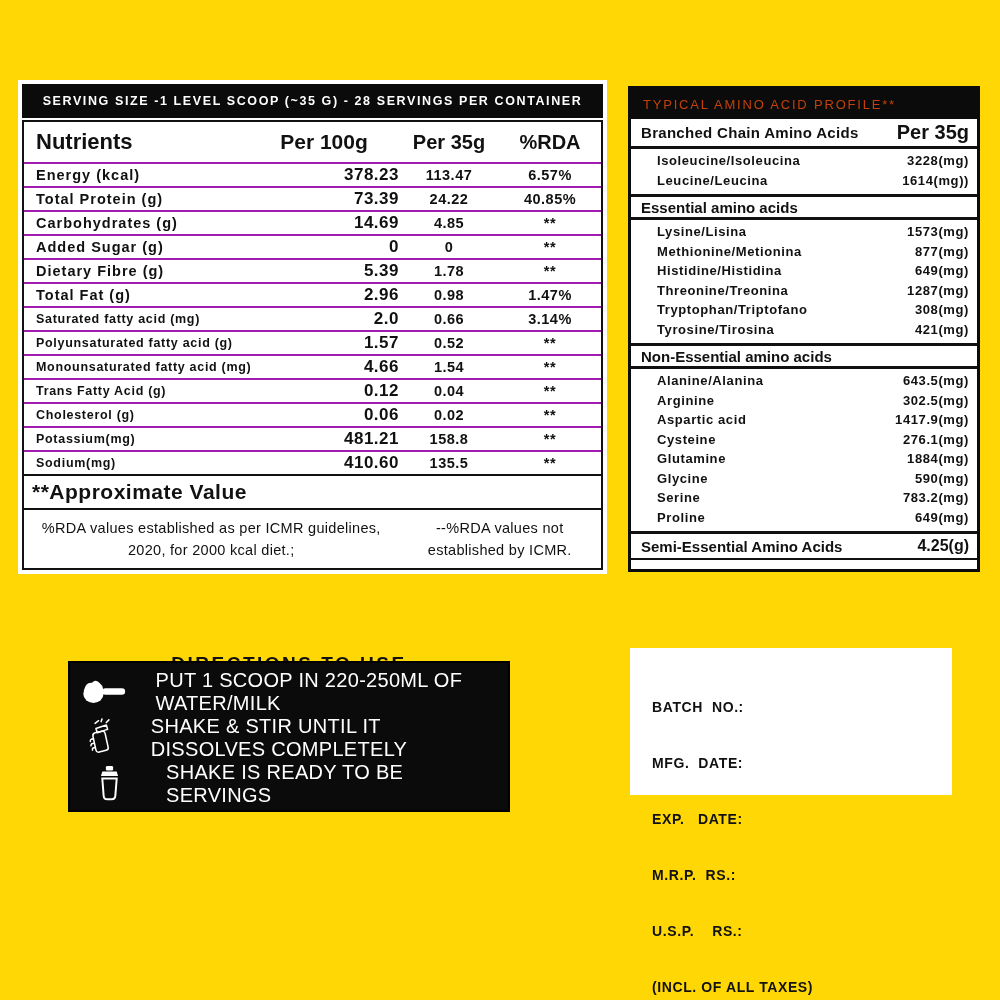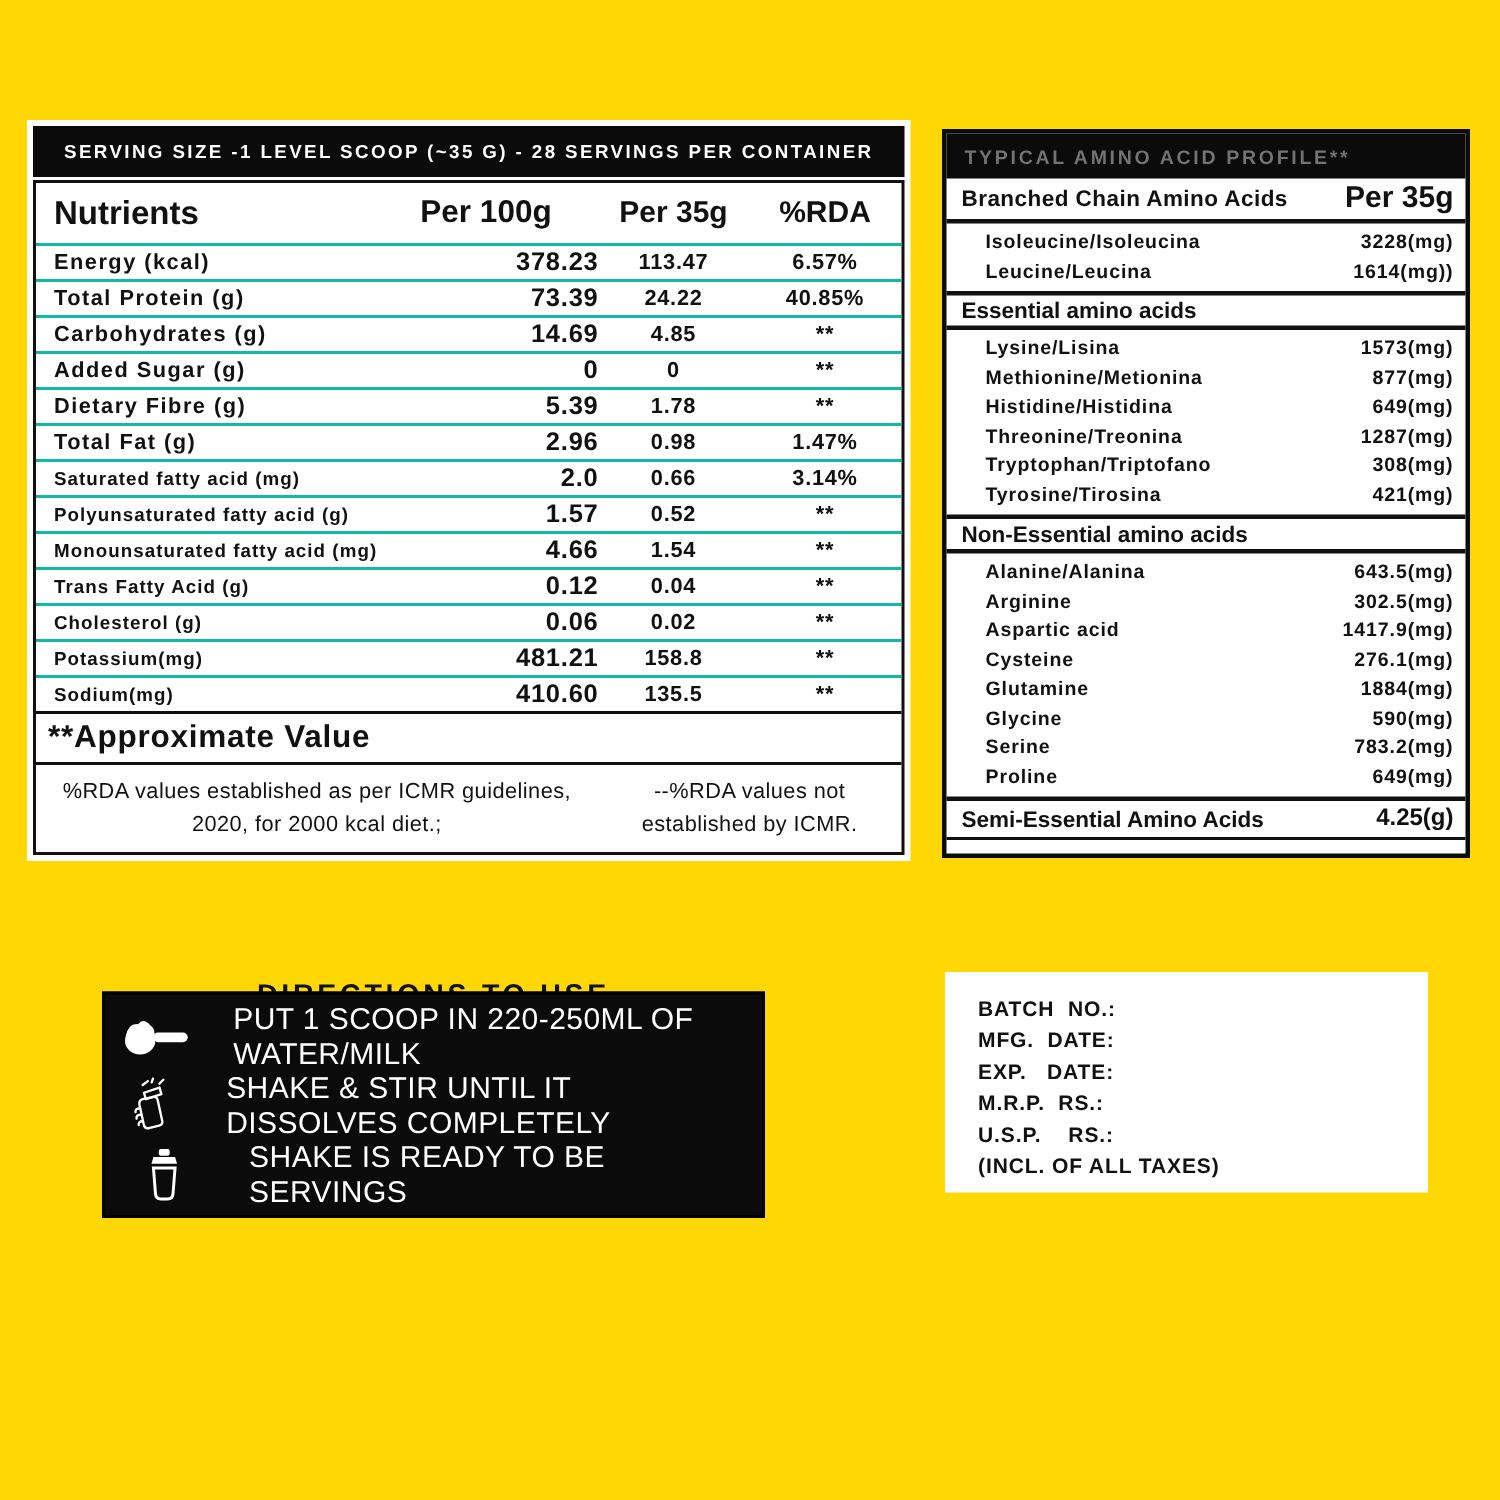--- a/index.html
+++ b/index.html
@@ -19,21 +19,21 @@
     height:34px; background:#0B0B0B; color:#fff;
     display:flex; align-items:center; justify-content:center;
     font-size:12.5px; font-weight:700; letter-spacing:1.6px; text-align:center;
   }
   .nutri-table { margin-top:2px; border:2px solid #111; }
   .nutri-head { display:flex; align-items:center; height:40px; }
   .nh-label { width:225px; padding-left:12px; font-size:22px; font-weight:700; box-sizing:border-box;}
   .nh-c1 { width:150px; text-align:center; font-size:21px; font-weight:700; }
   .nh-c2 { width:100px; text-align:center; font-size:20px; font-weight:700; }
   .nh-c3 { flex:1; text-align:center; font-size:20px; font-weight:700; }
-  .nutri-row { display:flex; align-items:center; height:22px; border-top:2px solid #14b8a6; }
+  .nutri-row { display:flex; align-items:center; height:22px; border-top:2px solid #a21caf; }
   .nr-label { width:225px; padding-left:12px; font-size:14.5px; font-weight:700; letter-spacing:1px; box-sizing:border-box; white-space:nowrap;}
   .nr-c1 { width:150px; text-align:right; font-size:17px; font-weight:700; letter-spacing:.5px; }
   .nr-c2 { width:100px; text-align:center; font-size:14.5px; font-weight:700; letter-spacing:.5px; }
   .nr-c3 { flex:1; text-align:center; font-size:14.5px; font-weight:700; letter-spacing:.5px; }
   .nutri-rows .nutri-row:nth-of-type(n+7) .nr-label { font-size:12.5px; letter-spacing:.7px; }
   .approx-row {
     border-top:2px solid #111; height:32px; display:flex; align-items:center;
     padding-left:8px; font-size:21px; font-weight:700; letter-spacing:.5px;
   }
   .rda-note {
@@ -41,22 +41,22 @@
     align-items:center; justify-content:center; font-size:14.5px; font-weight:400;
     letter-spacing:.3px; line-height:1.55; text-align:center;
   }
 
   
   .amino-panel {
     position:absolute; left:628px; top:86px; width:352px;
     background:#fff; border:3px solid #0B0B0B; box-sizing:border-box;
   }
   .amino-title {
-    height:30px; background:#0B0B0B; color:#737373; display:flex; align-items:center;
-    padding-left:12px; font-size:13px; font-weight:700; letter-spacing:1.8px;
+    height:30px; background:#0B0B0B; color:#c2410c; display:flex; align-items:center;
+    padding-left:12px; font-size:13px; font-weight:400; letter-spacing:1.8px;
   }
   .amino-colhead {
     display:flex; justify-content:space-between; align-items:center;
     height:27px; padding:0 8px 0 10px; border-bottom:3px solid #111;
   }
   .amino-colhead .bch-name { font-size:15px; font-weight:700; letter-spacing:.3px; }
   .amino-colhead .bch-per { font-size:20px; font-weight:700; }
   .amino-group { padding:2px 0 4px 0; }
   .amino-row {
     display:flex; justify-content:space-between; align-items:center;
@@ -85,21 +85,21 @@
   }
   .dir-step { display:flex; align-items:center; gap:12px; }
   .dir-icon { width:62px; display:flex; justify-content:center; align-items:center; }
   .dir-text { color:#fff; font-size:20px; font-weight:400; letter-spacing:.3px;padding-left:15px; }
 
   
   .batch-box {
     position:absolute; left:630px; top:648px; width:322px; height:147px;
     background:#fff; box-sizing:border-box; padding:14px 0 0 22px;
   }
-  .batch-line { font-size:14px; font-weight:700; letter-spacing:.6px; line-height:21px; white-space:pre; }
+  .batch-line { font-size:14px; font-weight:700; letter-spacing:.6px; line-height:21px; white-space:pre;margin-top:35px; }
 </style>
 </head>
 <body>
 
 <div class="canvas">
 
   <section class="panel-left">
     <div class="serving-bar">
       <span>SERVING SIZE -1 LEVEL SCOOP (~35 G) - 28 SERVINGS PER CONTAINER</span>
     </div>

